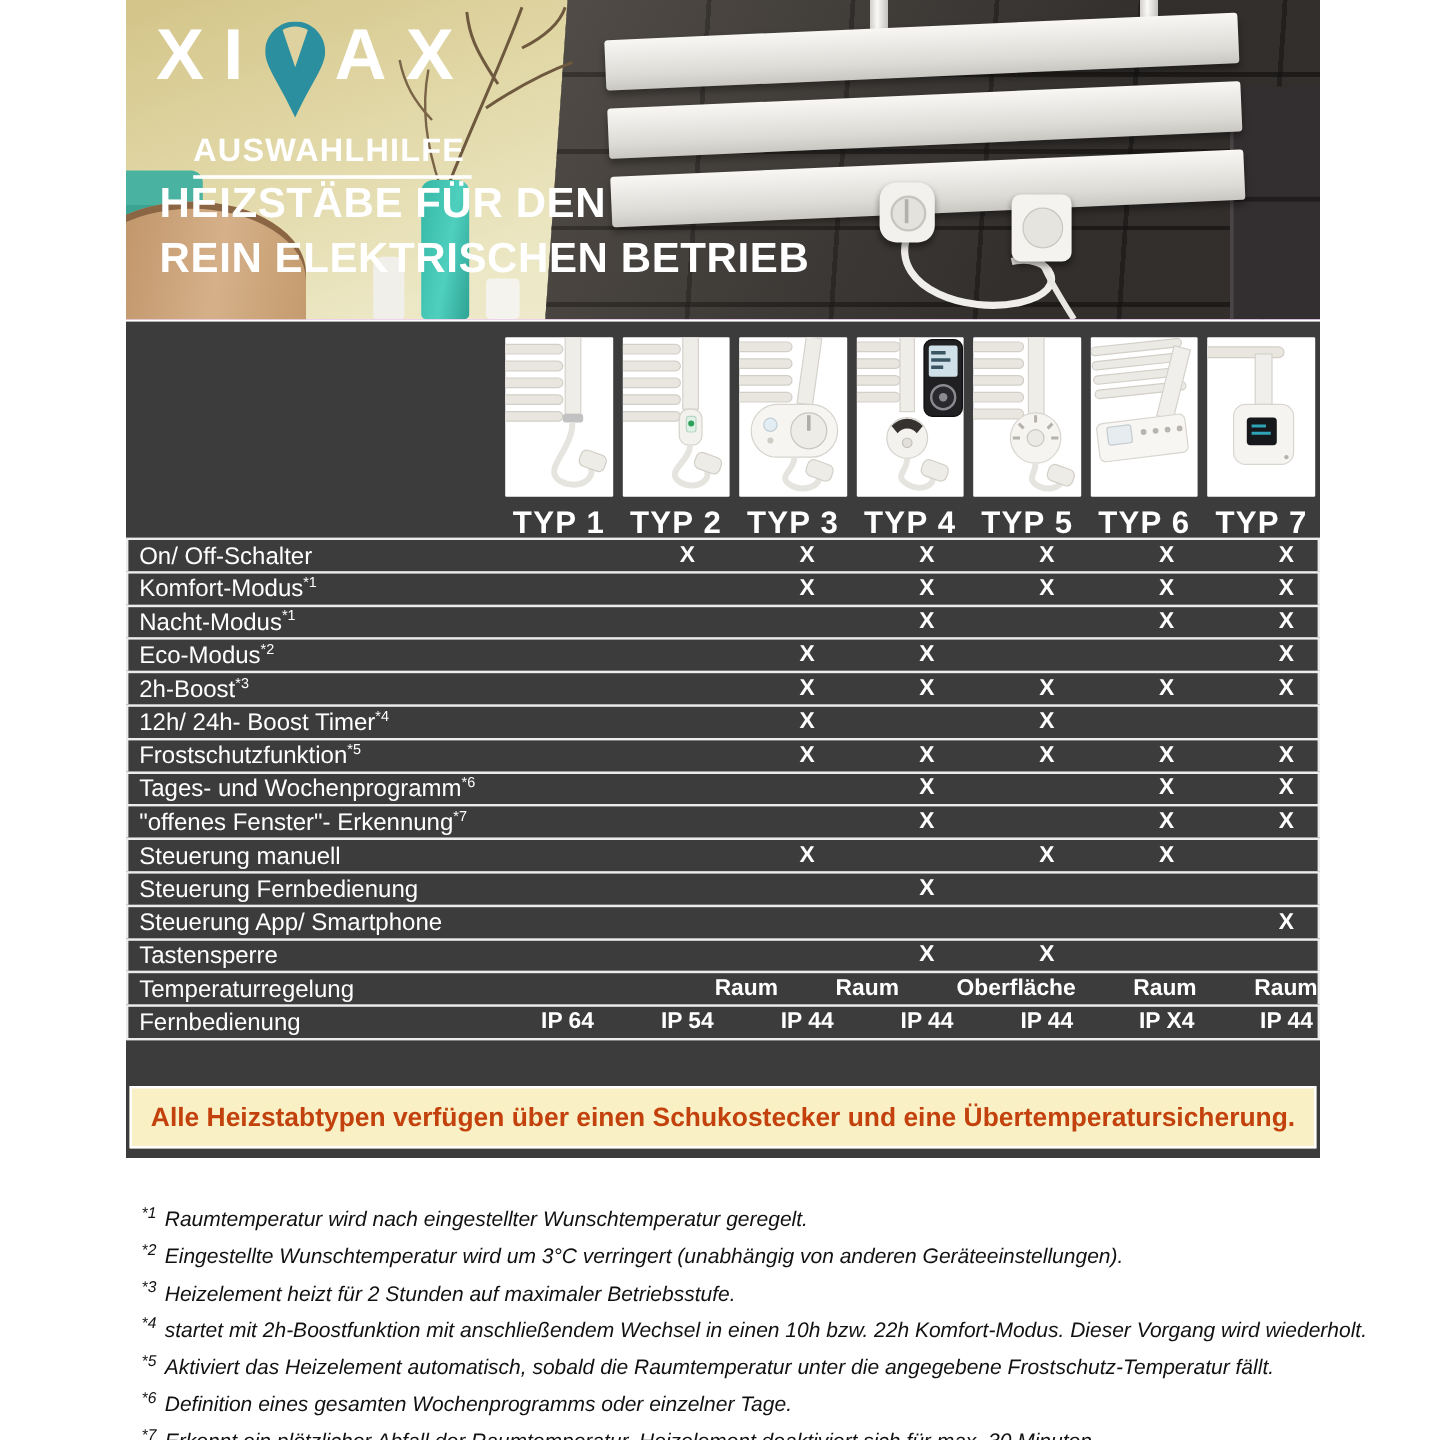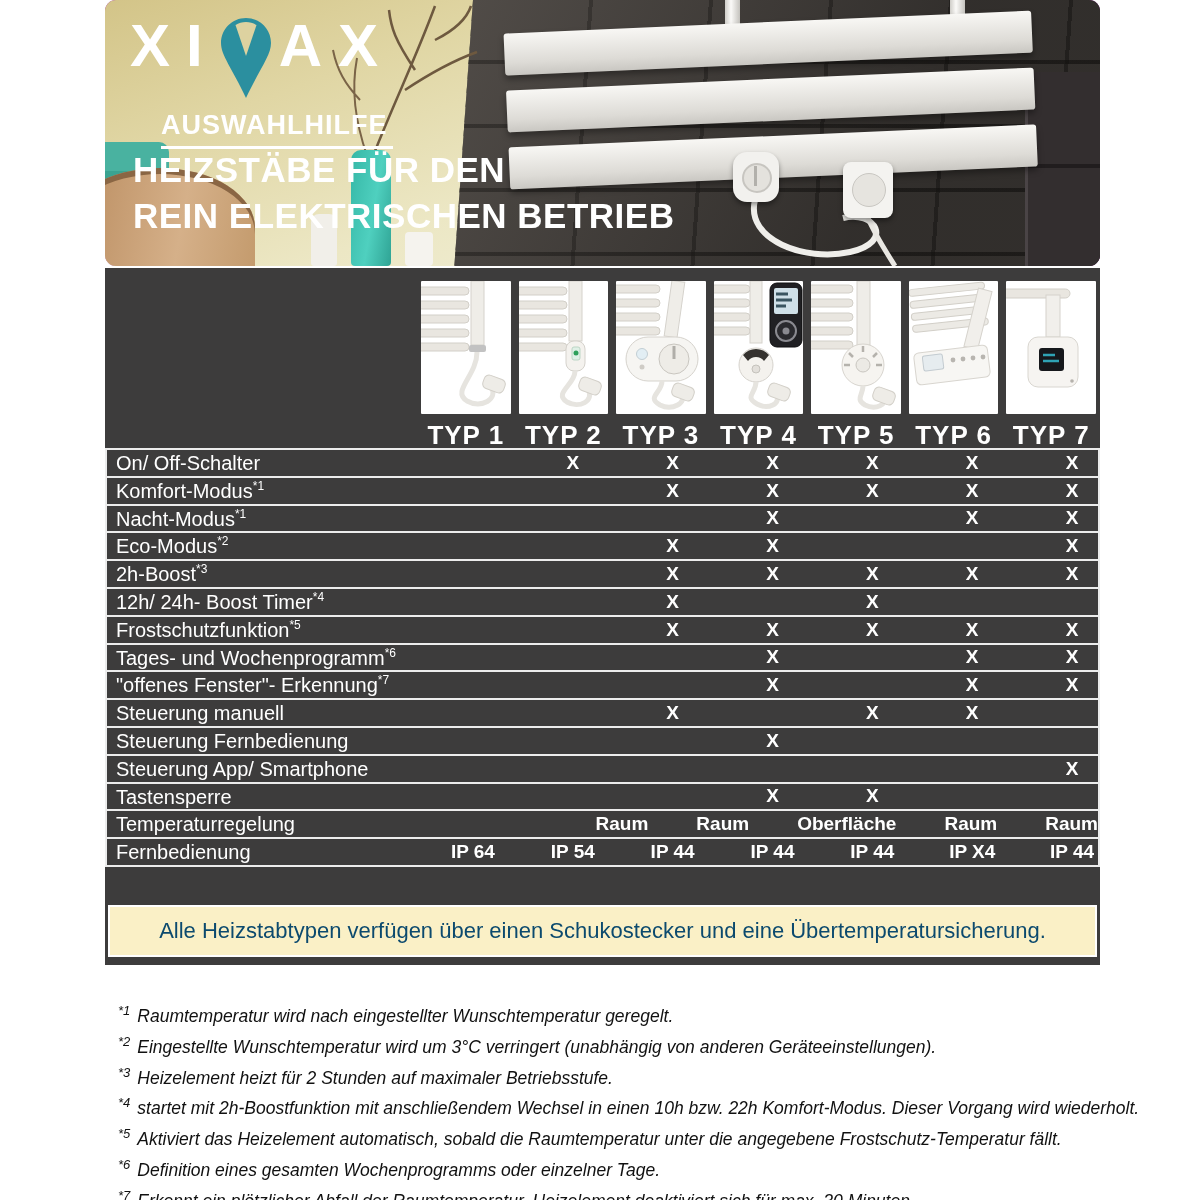--- a/index.html
+++ b/index.html
@@ -1,20 +1,20 @@
 <!DOCTYPE html>
 <html><head>
 <meta charset="utf-8">
 <style>
   html,body{margin:0;padding:0;background:#fff;}
   .page{position:relative;width:1200px;height:1200px;background:#fff;overflow:hidden;
         font-family:"Liberation Sans",sans-serif;}
 
   
-  .hero{position:absolute;left:105px;top:0;width:995px;height:266px;overflow:hidden;background:#a21caf;border-radius:11px;}
+  .hero{position:absolute;left:105px;top:0;width:995px;height:266px;overflow:hidden;background:#a21caf;}
   .wall-left{position:absolute;left:0;top:0;width:500px;height:266px;
     background:linear-gradient(160deg,#d3c488 0%,#e0d6a4 35%,#ece7c4 75%,#efecd2 100%);}
   .wall-right{position:absolute;left:368px;top:0;width:650px;height:266px;transform:skewX(-4deg);transform-origin:top left;
     background-color:#45413E;
     background-image:
       linear-gradient(115deg, rgba(98,92,86,.38), rgba(26,24,22,.45) 65%),
       repeating-linear-gradient(to bottom, rgba(0,0,0,0) 0 60px, rgba(12,11,10,.65) 60px 64px),
       repeating-linear-gradient(to right, rgba(0,0,0,0) 0 116px, rgba(12,11,10,.5) 116px 120px);}
   .cabinet{position:absolute;right:0;top:72px;width:72px;height:194px;background:#332E2F;border-left:3px solid #4a4446;}
   .cabinet:after{content:"";position:absolute;left:0;top:92px;width:100%;height:4px;background:#211d1e;}
@@ -54,21 +54,21 @@
   .typrow{top:152px;}
   .typ{color:#fff;font-size:26px;font-weight:bold;text-align:center;letter-spacing:1px;}
   .features{position:absolute;top:182px;left:0;right:0;}
   .frow{display:grid;grid-template-columns:292px repeat(7,1fr);height:25.8px;align-items:center;
     background:#3D3C3C;border:2px solid #ECECEC;margin-top:-2px;gap:48px;}
   .flabel{padding-left:9px;color:#fff;font-size:20px;white-space:nowrap;}
   .flabel sup{font-size:12px;}
   .fcell{text-align:center;color:#fff;font-weight:bold;font-size:19px;}
   .note-bar{position:absolute;left:3px;right:3px;top:637px;height:48px;background:#FAF0C6;border:2px solid #fff;
     display:flex;align-items:center;justify-content:center;}
-  .note-text{color:#0c4a6e;font-size:22px;font-weight:normal;text-align:center;}
+  .note-text{color:#c2410c;font-size:22px;font-weight:bold;text-align:center;}
 
   
   .footnotes{position:absolute;left:118px;top:998px;right:60px;color:#111;}
   .fnote{font-style:italic;font-size:17.5px;line-height:25px;white-space:nowrap;}
   .fnote .mark{font-size:13px;vertical-align:super;margin-right:7px;}
 
   
   .pimg svg{position:absolute;left:0;top:0;}
 </style>
 </head>

